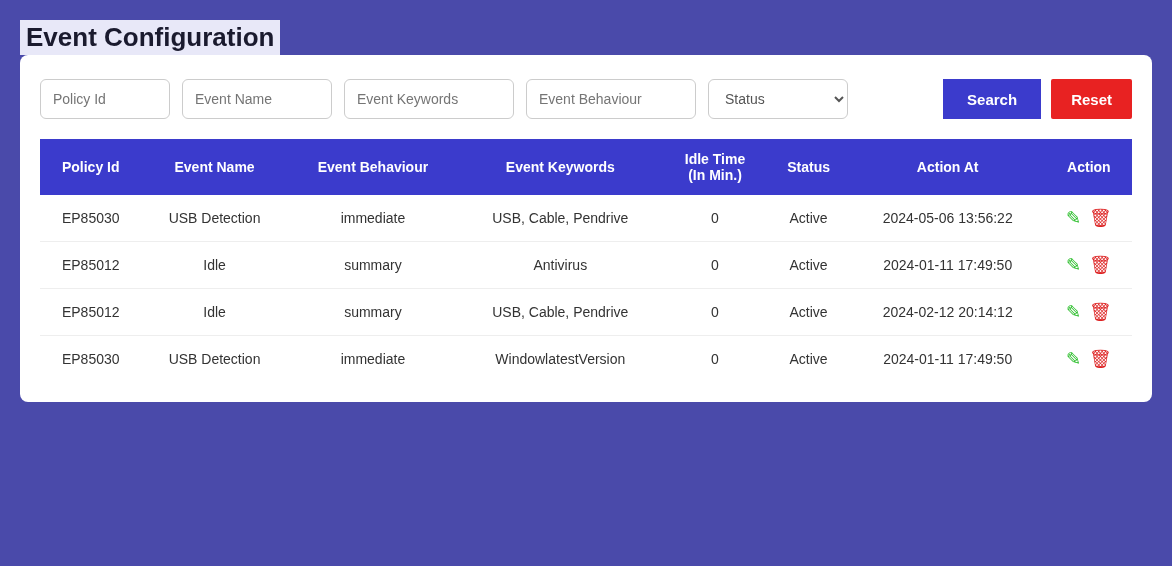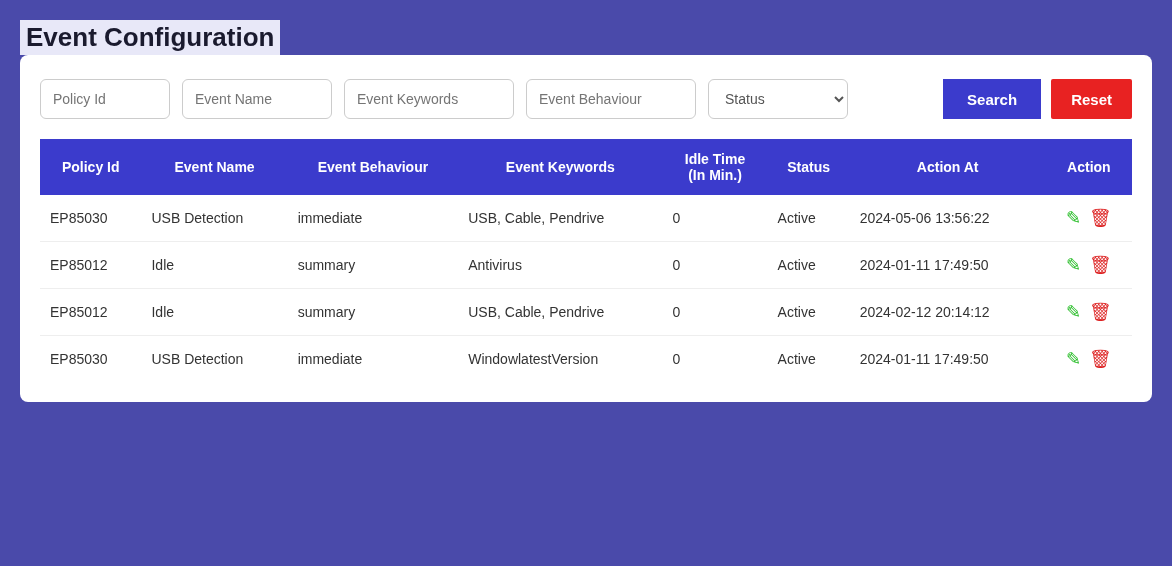--- a/index.html
+++ b/index.html
@@ -86,20 +86,21 @@
       text-align: center;
       font-weight: 600;
       font-size: 14px;
     }
     tbody tr {
       border-bottom: 1px solid #eee;
     }
     tbody tr:last-child { border-bottom: none; }
     tbody td {
       padding: 12px 10px;
+      text-align: center;
       color: #333;
       font-size: 14px;
     }
     .action-icons {
       display: flex;
       gap: 8px;
       justify-content: center;
       align-items: center;
     }
     .icon-edit {

